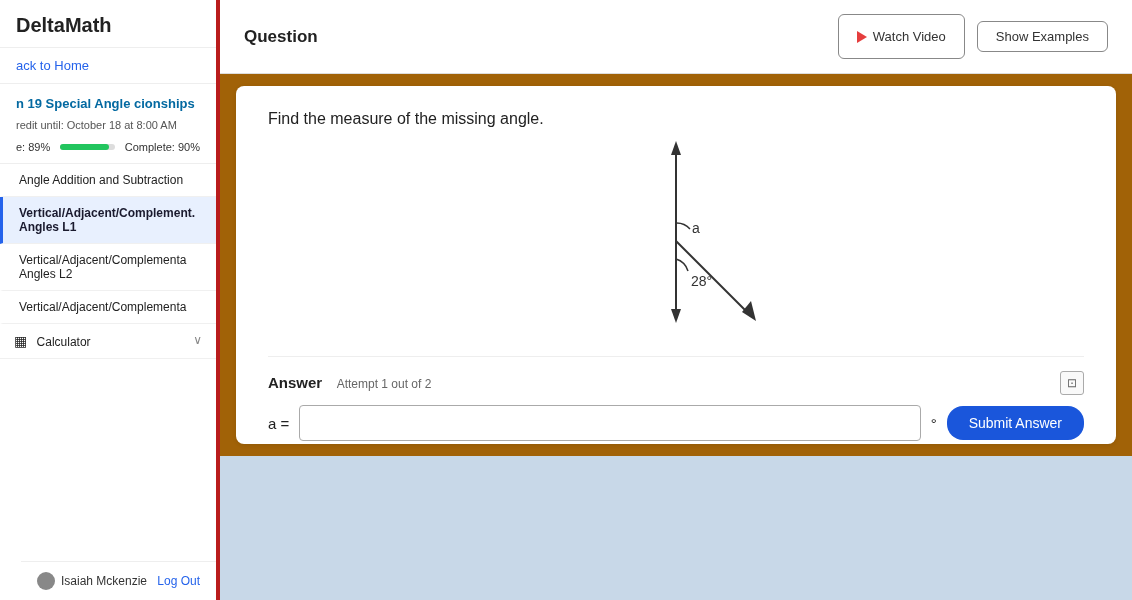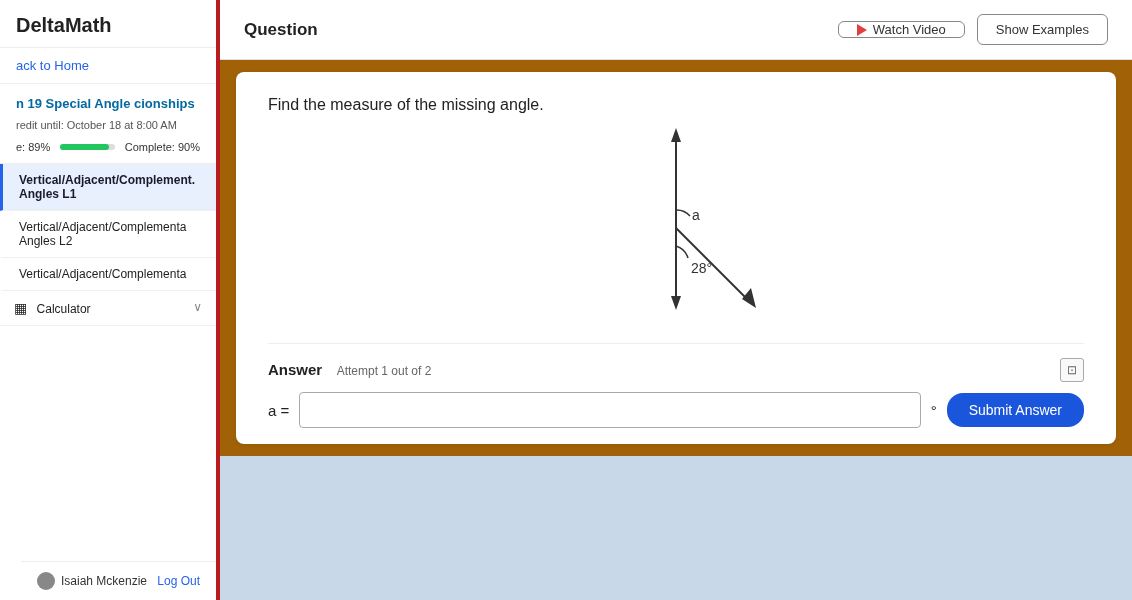--- a/index.html
+++ b/index.html
@@ -152,21 +152,21 @@
     }
     .header-buttons {
       display: flex;
       gap: 12px;
       align-items: center;
     }
     .btn-watch {
       border: 1.5px solid #888;
       background: #fff;
       border-radius: 6px;
-      padding: 0 18px;
+      padding: 14px 18px;
       font-size: 13px;
       color: #333;
       cursor: pointer;
       display: flex;
       align-items: center;
       gap: 6px;
     }
     .btn-watch .play-icon {
       width: 0;
       height: 0;
@@ -291,20 +291,23 @@
   <div class="sidebar-back">ack to Home</div>
   <div class="sidebar-section-title">n 19 Special Angle
 cionships</div>
   <div class="sidebar-credit">redit until: October 18 at 8:00 AM</div>
   <div class="sidebar-progress">
     <span>e: 89%</span>
     <div class="progress-bar-bg">
       <div class="progress-bar-fill"></div>
     </div>
     <span>Complete: 90%</span>
+  </div>
+  <div class="sidebar-nav-item">
+    <span>Angle Addition and Subtraction</span>
   </div>
   <div class="sidebar-nav-item active">
     <span>Vertical/Adjacent/Complement.
 Angles L1</span>
   </div>
   <div class="sidebar-nav-item">
     <span>Vertical/Adjacent/Complementa
 Angles L2</span>
   </div>
   <div class="sidebar-nav-item">

